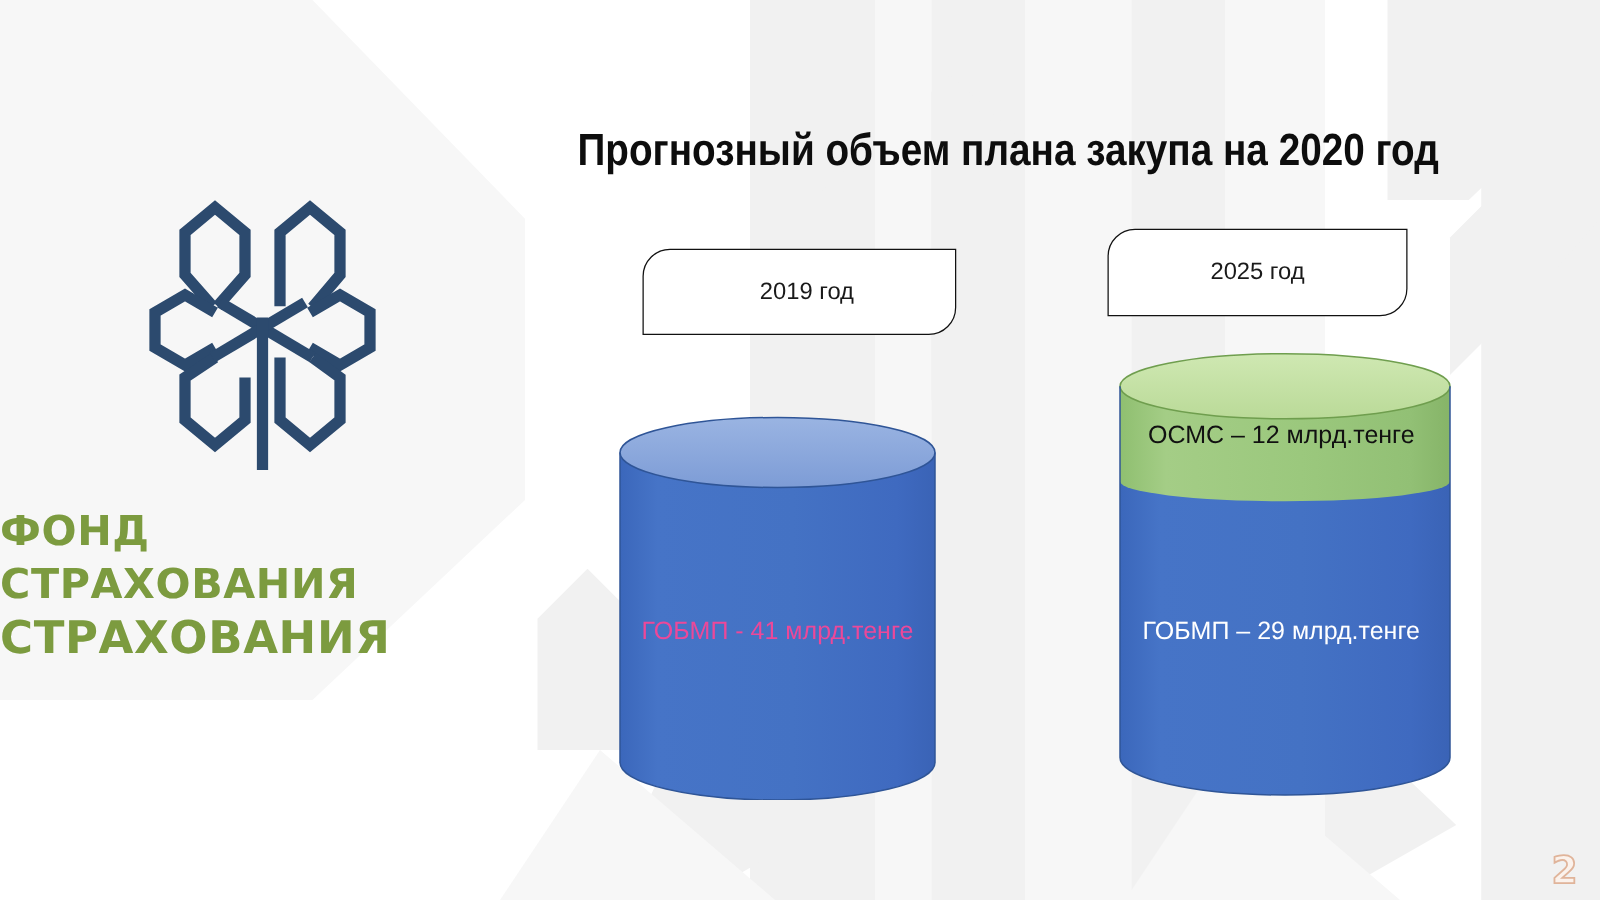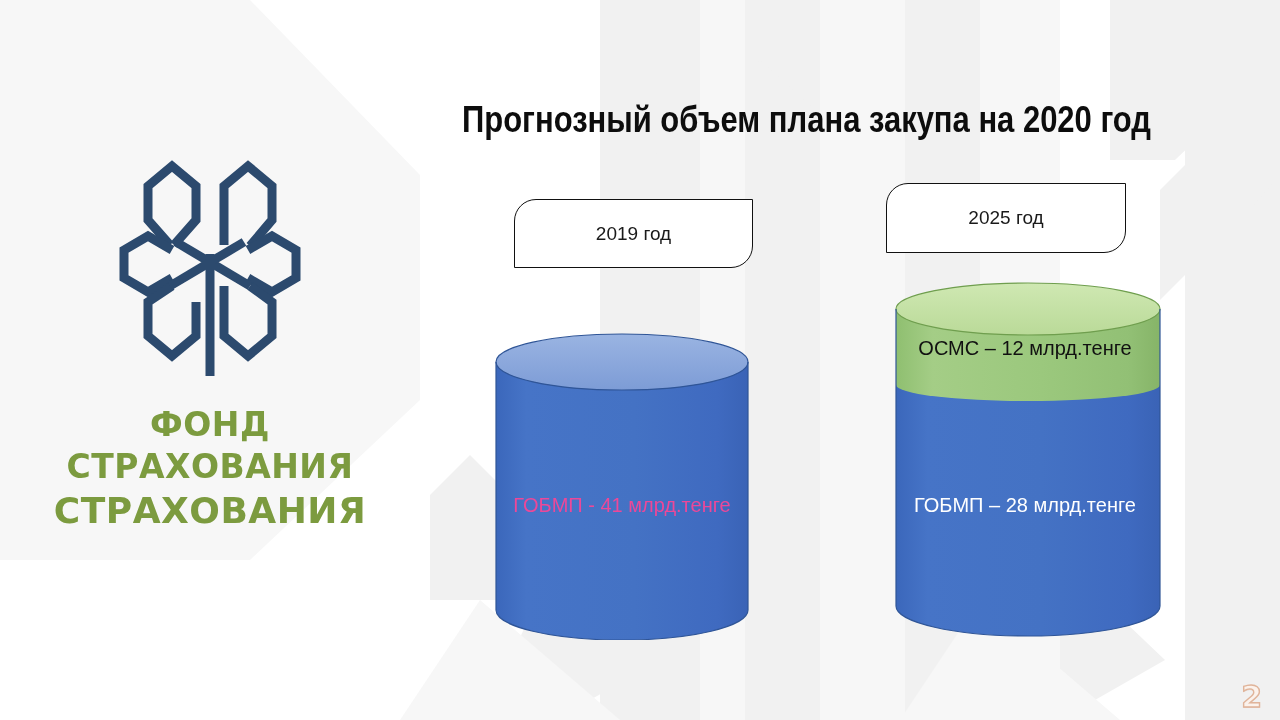--- a/index.html
+++ b/index.html
@@ -24,21 +24,21 @@
     pointer-events: none;
   }
 
   
   #logo-block {
     position: absolute;
     left: 0px;
     top: 150px;
     width: 420px;
     z-index: 3;
-    text-align: center;
+    text-align: left;
   }
   #logo-mark {
     display: block;
     margin: 0 auto;
   }
   #logo-wordmark {
     margin-top: 14px;
     color: #7c9b3f;
     font-family: "DejaVu Sans", sans-serif;
     font-weight: bold;
@@ -81,20 +81,21 @@
     justify-content: center;
     color: #1a1a1a;
     font-family: "Liberation Sans", sans-serif;
     font-size: 19px;
   }
   #year-box-2019 {
     left: 514px;
     top: 199px;
     width: 237px;
     height: 67px;
+    padding-left: 12px;
   }
   #year-box-2020 {
     left: 886px;
     top: 183px;
     width: 238px;
     height: 68px;
   }
 
   
   .cylinder {
@@ -253,17 +254,17 @@
 
     <g clip-path="url(#cyl2020clip)">
       <path d="M2,28 L2,104 A132,16 0 0 0 266,104 L266,28 Z" fill="url(#greenBody)"></path>
     </g>
 
     <ellipse cx="134" cy="28" rx="132" ry="26" fill="url(#greenTop)" stroke="#6f9e4e" stroke-width="1.2"></ellipse>
 
     <path d="M2,28 L2,325 A132,30 0 0 0 266,325 L266,28" fill="none" stroke="#2f5597" stroke-width="1.2"></path>
   </svg>
   <div class="cyl-label" id="label-osms-2020">ОСМС – 12 млрд.тенге</div>
-  <div class="cyl-label" id="label-gobmp-2020">ГОБМП – 28 млрд.тенге</div>
+  <div class="cyl-label" id="label-gobmp-2020">ГОБМП – 29 млрд.тенге</div>
 
   <div id="page-number">2</div>
 
 </div>
 
 </body></html>

